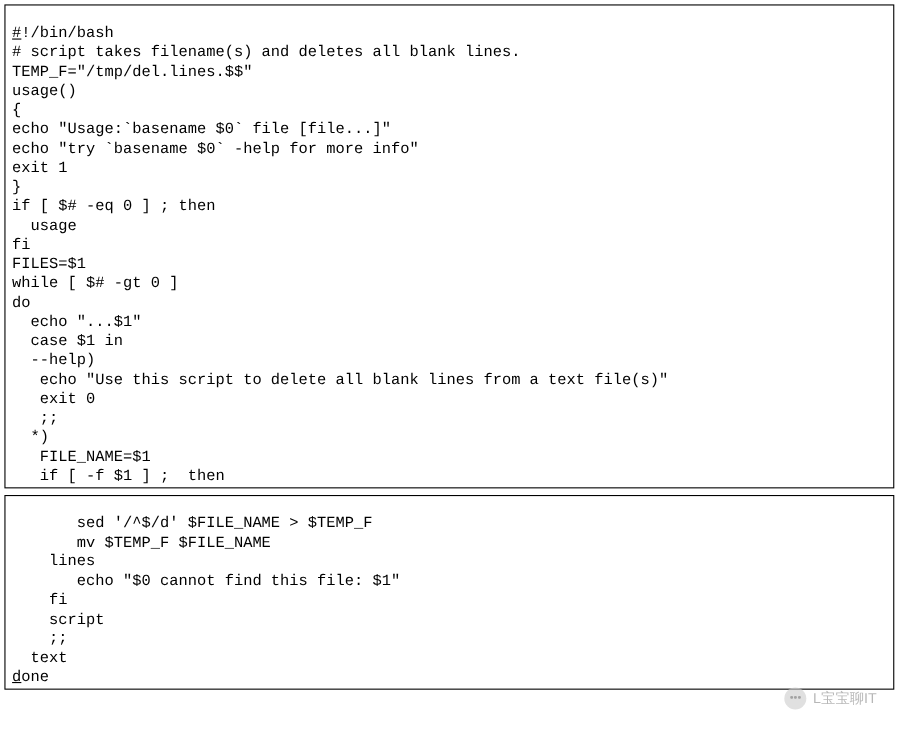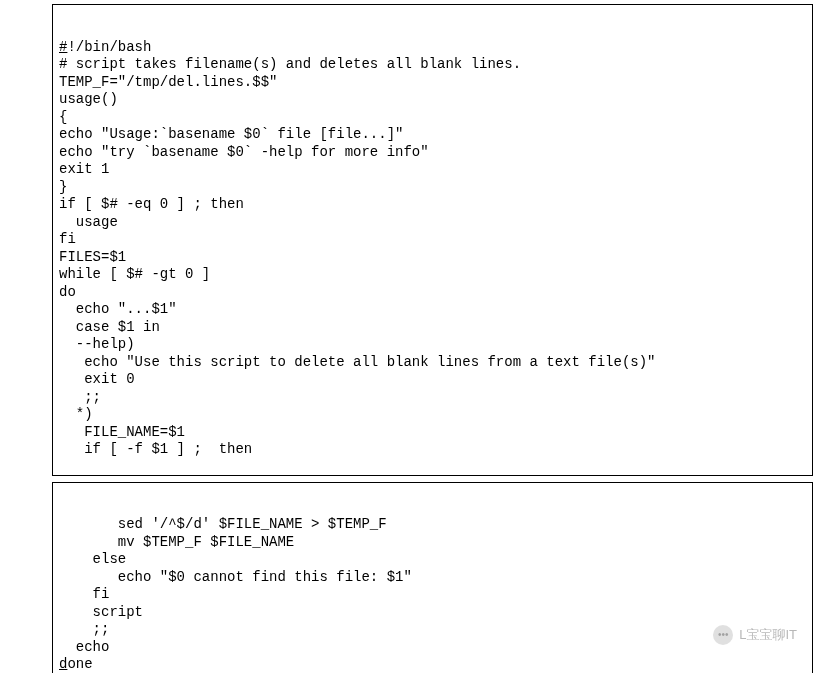--- a/index.html
+++ b/index.html
@@ -8,25 +8,24 @@
     background: #fff;
     font-family: "Courier New", Courier, monospace;
     font-size: 14px;
     line-height: 1.25;
     color: #000;
     width: 817px;
     box-sizing: border-box;
   }
   .box {
     border: 1px solid #000;
-    padding: 16px 6px;
+    padding: 0 6px;
     margin-bottom: 6px;
     white-space: pre;
     overflow: hidden;
-    margin-left: 48px;
   }
   .underline {
     text-decoration: underline;
   }
   .watermark {
     position: absolute;
     right: 20px;
     bottom: 28px;
     display: flex;
     align-items: center;
@@ -74,25 +73,25 @@
 <span>   exit 0</span>
 <span>   ;;</span>
 <span>  *)</span>
 <span>   FILE_NAME=$1</span>
 <span>   if [ -f $1 ] ;  then</span>
 </div>
 
 <div class="box">
 <span>       sed '/^$/d' $FILE_NAME &gt; $TEMP_F</span>
 <span>       mv $TEMP_F $FILE_NAME</span>
-<span>    else</span>
+<span>    lines</span>
 <span>       echo "$0 cannot find this file: $1"</span>
 <span>    fi</span>
 <span>    script</span>
 <span>    ;;</span>
-<span>  echo</span>
+<span>  text</span>
 <span class="underline">d</span><span>one</span>
 </div>
 
 <div class="watermark">
   <span class="circle">•••</span>
   <span>L宝宝聊IT</span>
 </div>
 
 </body></html>

